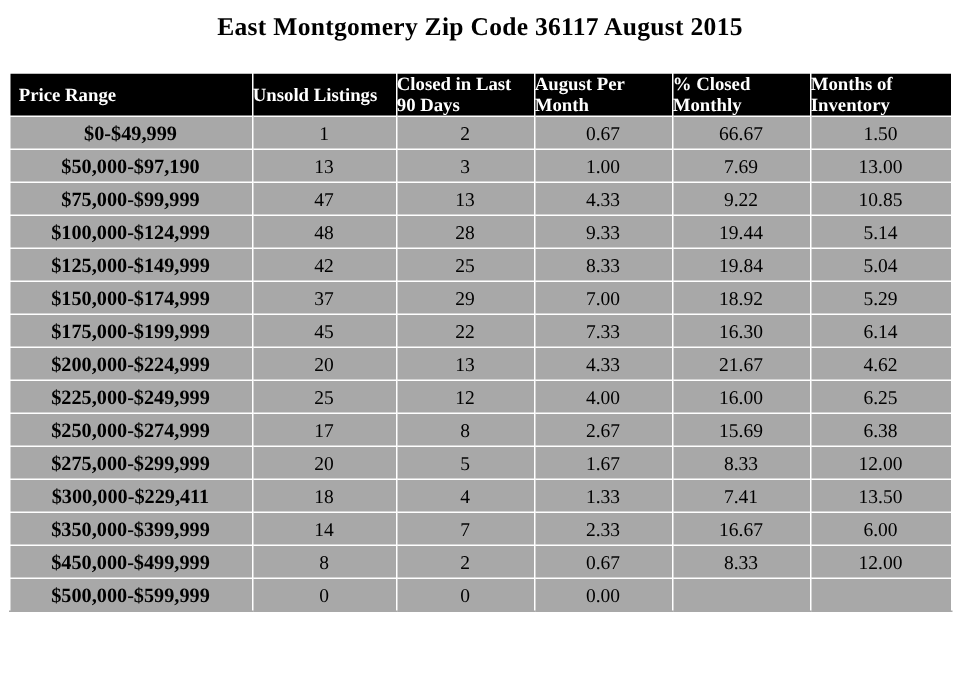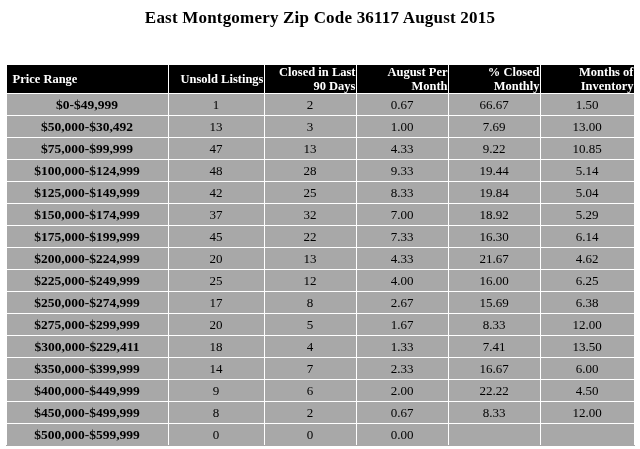--- a/index.html
+++ b/index.html
@@ -27,39 +27,39 @@
     font-weight: bold;
     font-size: 17px;
     letter-spacing: 0.2px;
     padding-top: 8px;
     padding-bottom: 20px;
     color: #000000;
   }
   table.zip-table {
     border-collapse: collapse;
     width: 628px;
-    margin: 16px auto;
+    margin: 0 auto;
     table-layout: fixed;
   }
   table.zip-table th,
   table.zip-table td {
     border: 1px solid #ffffff;
     padding: 0;
     margin: 0;
   }
   thead th {
     background: #000000;
     color: #ffffff;
     font-family: "Liberation Serif", serif;
     font-weight: bold;
     font-size: 12.5px;
     line-height: 14px;
     padding: 4px 4px;
     vertical-align: middle;
-    text-align: right;
+    text-align: left;
   }
   thead th.hdr-range {
     text-align: left;
     padding-left: 6px;
   }
   tbody td {
     background: #a8a8a8;
     color: #000000;
     font-size: 13px;
     height: 21px;
@@ -110,21 +110,21 @@
     <tbody id="table-body">
         <tr>
           <td class="range">$0-$49,999</td>
           <td>1</td>
           <td>2</td>
           <td>0.67</td>
           <td>66.67</td>
           <td>1.50</td>
         </tr>
         <tr>
-          <td class="range">$50,000-$30,492</td>
+          <td class="range">$50,000-$97,190</td>
           <td>13</td>
           <td>3</td>
           <td>1.00</td>
           <td>7.69</td>
           <td>13.00</td>
         </tr>
         <tr>
           <td class="range">$75,000-$99,999</td>
           <td>47</td>
           <td>13</td>
@@ -144,21 +144,21 @@
           <td class="range">$125,000-$149,999</td>
           <td>42</td>
           <td>25</td>
           <td>8.33</td>
           <td>19.84</td>
           <td>5.04</td>
         </tr>
         <tr>
           <td class="range">$150,000-$174,999</td>
           <td>37</td>
-          <td>32</td>
+          <td>29</td>
           <td>7.00</td>
           <td>18.92</td>
           <td>5.29</td>
         </tr>
         <tr>
           <td class="range">$175,000-$199,999</td>
           <td>45</td>
           <td>22</td>
           <td>7.33</td>
           <td>16.30</td>
@@ -206,28 +206,20 @@
         </tr>
         <tr>
           <td class="range">$350,000-$399,999</td>
           <td>14</td>
           <td>7</td>
           <td>2.33</td>
           <td>16.67</td>
           <td>6.00</td>
         </tr>
         <tr>
-          <td class="range">$400,000-$449,999</td>
-          <td>9</td>
-          <td>6</td>
-          <td>2.00</td>
-          <td>22.22</td>
-          <td>4.50</td>
-        </tr>
-        <tr>
           <td class="range">$450,000-$499,999</td>
           <td>8</td>
           <td>2</td>
           <td>0.67</td>
           <td>8.33</td>
           <td>12.00</td>
         </tr>
         <tr>
           <td class="range">$500,000-$599,999</td>
           <td>0</td>

